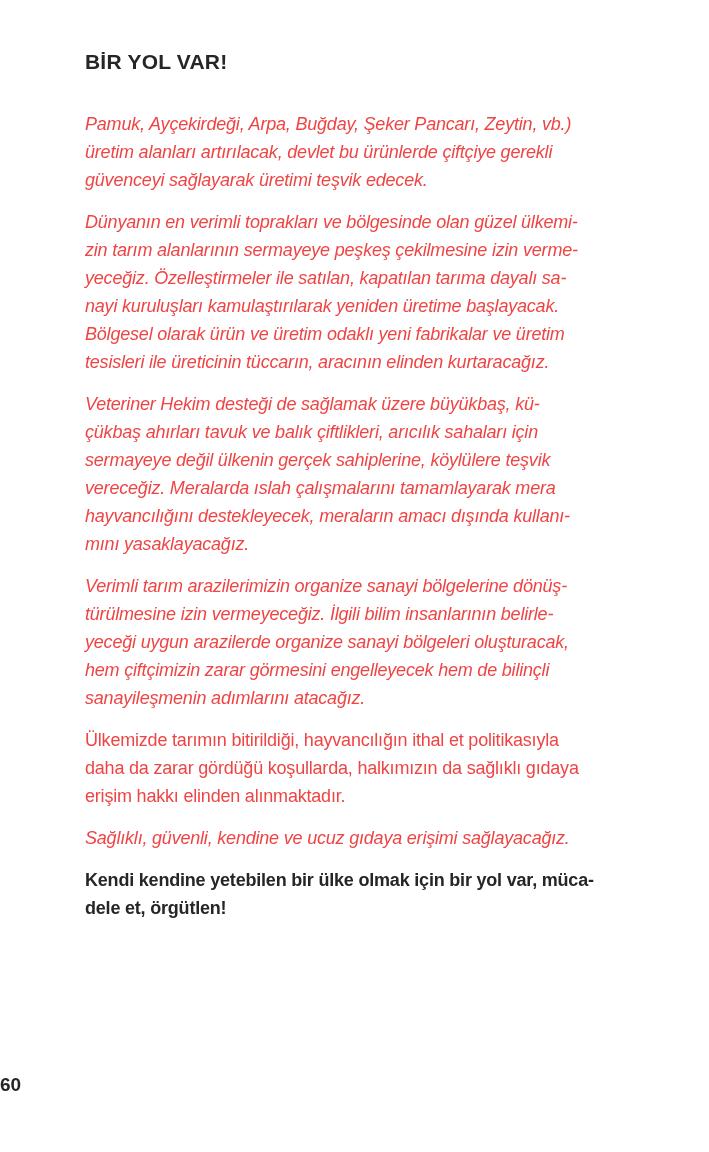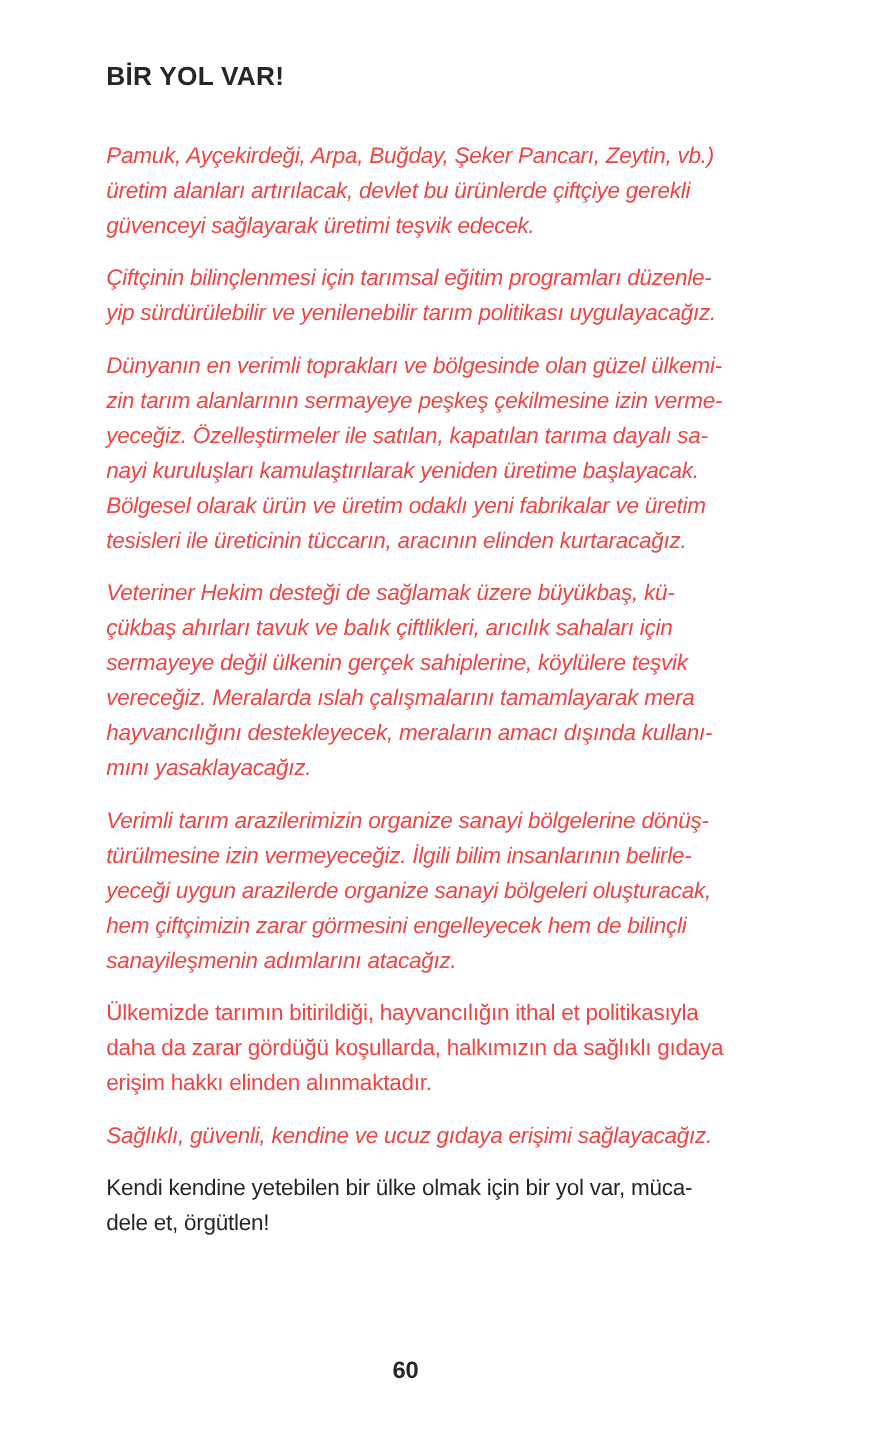--- a/index.html
+++ b/index.html
@@ -40,48 +40,44 @@
   }
   .para-italic {
     font-style: italic;
   }
   .para-regular {
     font-style: normal;
     font-weight: 400;
   }
   .para-bold {
     font-style: normal;
-    font-weight: 400;
+    font-weight: 700;
     color: #262626;
   }
   .page-number {
     position: absolute;
     top: 1074px;
     left: 0;
     width: 649px;
-    text-align: center;
     font-size: 19px;
     font-weight: 700;
     color: #262626;
-    margin-top: 12px;
   }
 </style>
 </head>
 <body>
 
 <div class="page">
   <div class="content">
     <h1 class="page-title">BİR YOL VAR!</h1>
 
     <p class="para para-italic">Pamuk, Ayçekirdeği, Arpa, Buğday, Şeker Pancarı, Zeytin, vb.)
 üretim alanları artırılacak, devlet bu ürünlerde çiftçiye gerekli
 güvenceyi sağlayarak üretimi teşvik edecek.</p>
 
-    <p class="para para-italic">Çiftçinin bilinçlenmesi için tarımsal eğitim programları düzenle-
-yip sürdürülebilir ve yenilenebilir tarım politikası uygulayacağız.</p>
 
     <p class="para para-italic">Dünyanın en verimli toprakları ve bölgesinde olan güzel ülkemi-
 zin tarım alanlarının sermayeye peşkeş çekilmesine izin verme-
 yeceğiz. Özelleştirmeler ile satılan, kapatılan tarıma dayalı sa-
 nayi kuruluşları kamulaştırılarak yeniden üretime başlayacak.
 Bölgesel olarak ürün ve üretim odaklı yeni fabrikalar ve üretim
 tesisleri ile üreticinin tüccarın, aracının elinden kurtaracağız.</p>
 
     <p class="para para-italic">Veteriner Hekim desteği de sağlamak üzere büyükbaş, kü-
 çükbaş ahırları tavuk ve balık çiftlikleri, arıcılık sahaları için

